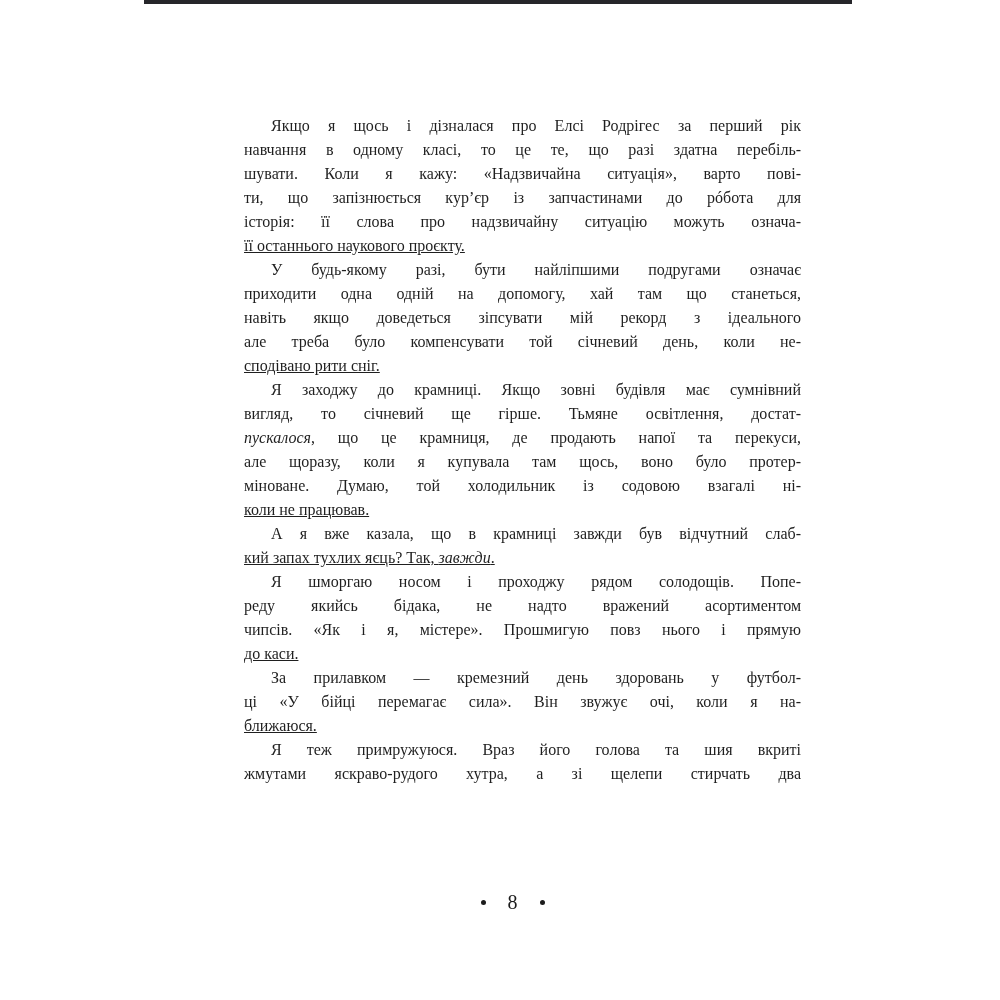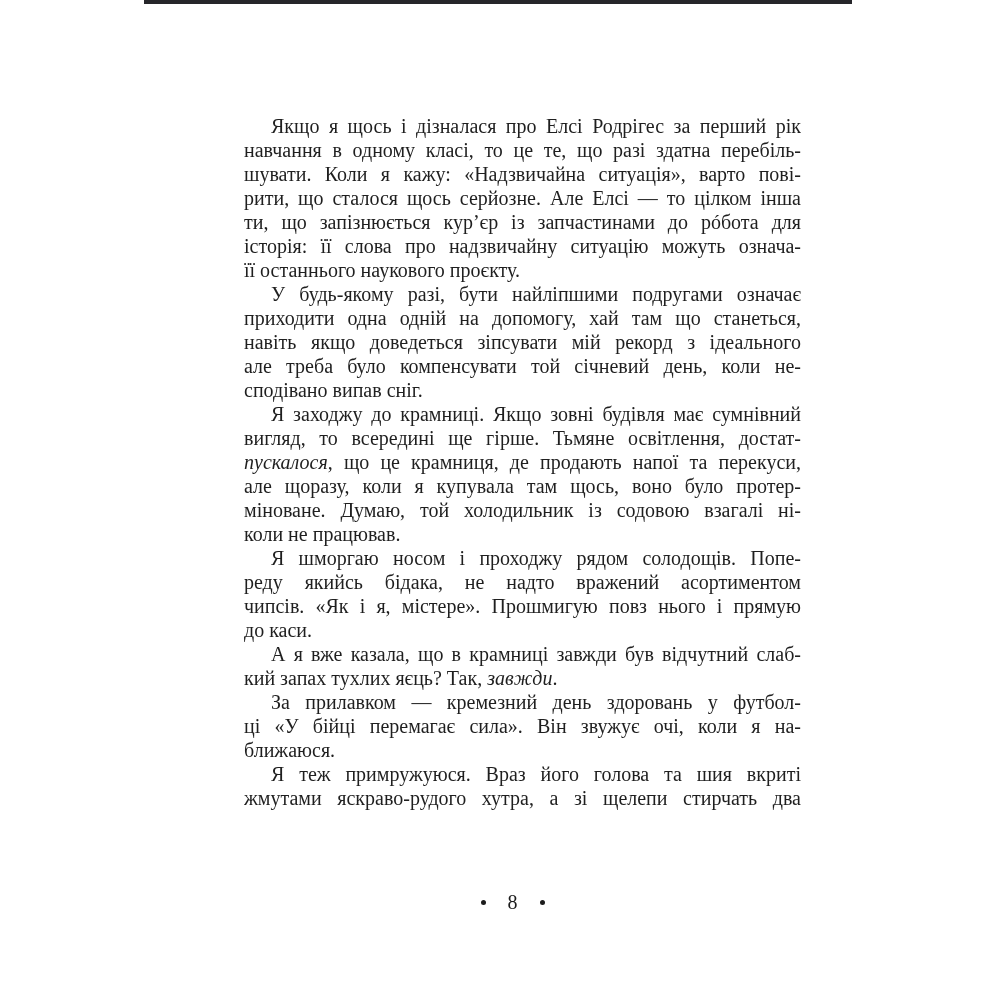--- a/index.html
+++ b/index.html
@@ -14,34 +14,34 @@
   .scan-edge{
     position:absolute;
     left:144px;top:0;
     width:708px;height:4px;
     background:#26262a;
   }
   .text-block{
     position:absolute;
     left:244px;top:114px;
     width:557px;
-    font-size:20px;
+    font-size:16px;
     line-height:24px;
     color:#1f1f1f;
   }
   .para{margin:0;padding:0;}
   .line{
     height:24px;
     overflow:hidden;
     text-align:justify;
     text-align-last:justify;
     white-space:normal;
   }
   .line.first{text-indent:27px;}
-  .line.plast{text-align-last:left;}
+  .line.plast{text-align-last:left;text-decoration:underline;}
   .footer{
     position:absolute;
     left:244px;top:889px;
     width:537px;height:26px;
     display:flex;
     align-items:center;
     justify-content:center;
     gap:22px;
     color:#1c1c1c;
   }
@@ -59,49 +59,48 @@
 </head>
 <body>
 
 <div class="page">
   <div class="scan-edge"></div>
   <div class="text-block">
       <div class="para">
         <div class="line first">Якщо я щось і дізналася про Елсі Родрігес за перший рік</div>
         <div class="line">навчання в одному класі, то це те, що разі здатна перебіль-</div>
         <div class="line">шувати. Коли я кажу: «Надзвичайна ситуація», варто пові-</div>
-        <div class="line">рити, що сталося щось серйозне. Але Елсі — то цілком інша</div>
         <div class="line">ти, що запізнюється кур’єр із запчастинами до рóбота для</div>
         <div class="line">історія: її слова про надзвичайну ситуацію можуть означа-</div>
         <div class="line plast">її останнього наукового проєкту.</div>
       </div>
       <div class="para">
         <div class="line first">У будь-якому разі, бути найліпшими подругами означає</div>
         <div class="line">приходити одна одній на допомогу, хай там що станеться,</div>
         <div class="line">навіть якщо доведеться зіпсувати мій рекорд з ідеального</div>
         <div class="line">але треба було компенсувати той січневий день, коли не-</div>
-        <div class="line plast">сподівано випав сніг.</div>
+        <div class="line plast">сподівано рити сніг.</div>
       </div>
       <div class="para">
         <div class="line first">Я заходжу до крамниці. Якщо зовні будівля має сумнівний</div>
-        <div class="line">вигляд, то всередині ще гірше. Тьмяне освітлення, достат-</div>
+        <div class="line">вигляд, то січневий ще гірше. Тьмяне освітлення, достат-</div>
         <div class="line"><i>пускалося</i>, що це крамниця, де продають напої та перекуси,</div>
         <div class="line">але щоразу, коли я купувала там щось, воно було протер-</div>
         <div class="line">міноване. Думаю, той холодильник із содовою взагалі ні-</div>
         <div class="line plast">коли не працював.</div>
       </div>
       <div class="para">
+        <div class="line first">А я вже казала, що в крамниці завжди був відчутний слаб-</div>
+        <div class="line plast">кий запах тухлих яєць? Так, <i>завжди</i>.</div>
+      </div>
+      <div class="para">
         <div class="line first">Я шморгаю носом і проходжу рядом солодощів. Попе-</div>
         <div class="line">реду якийсь бідака, не надто вражений асортиментом</div>
         <div class="line">чипсів. «Як і я, містере». Прошмигую повз нього і прямую</div>
         <div class="line plast">до каси.</div>
-      </div>
-      <div class="para">
-        <div class="line first">А я вже казала, що в крамниці завжди був відчутний слаб-</div>
-        <div class="line plast">кий запах тухлих яєць? Так, <i>завжди</i>.</div>
       </div>
       <div class="para">
         <div class="line first">За прилавком — кремезний день здоровань у футбол-</div>
         <div class="line">ці «У бійці перемагає сила». Він звужує очі, коли я на-</div>
         <div class="line plast">ближаюся.</div>
       </div>
       <div class="para">
         <div class="line first">Я теж примружуюся. Враз його голова та шия вкриті</div>
         <div class="line">жмутами яскраво-рудого хутра, а зі щелепи стирчать два</div>
       </div>

